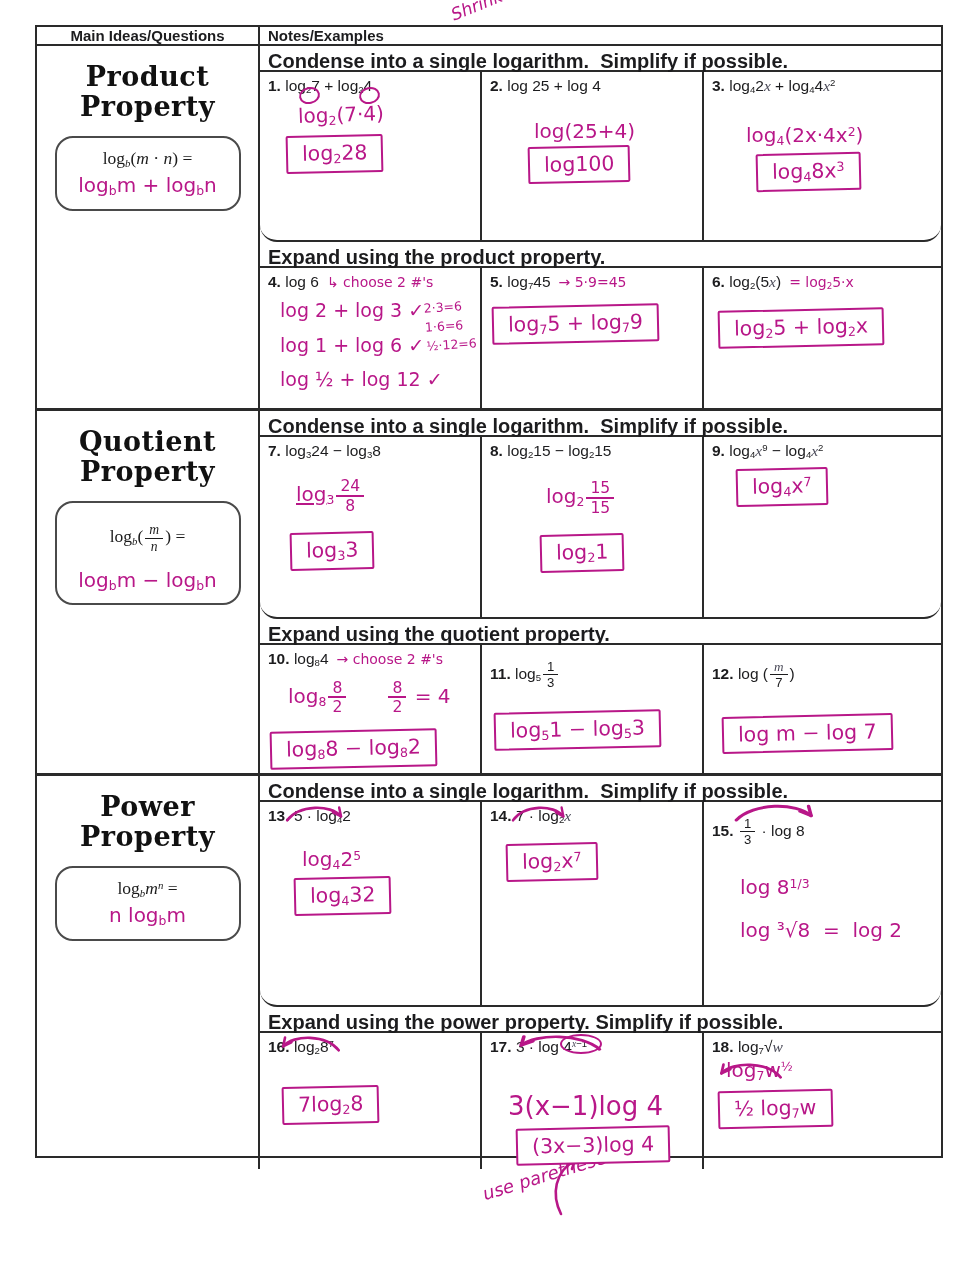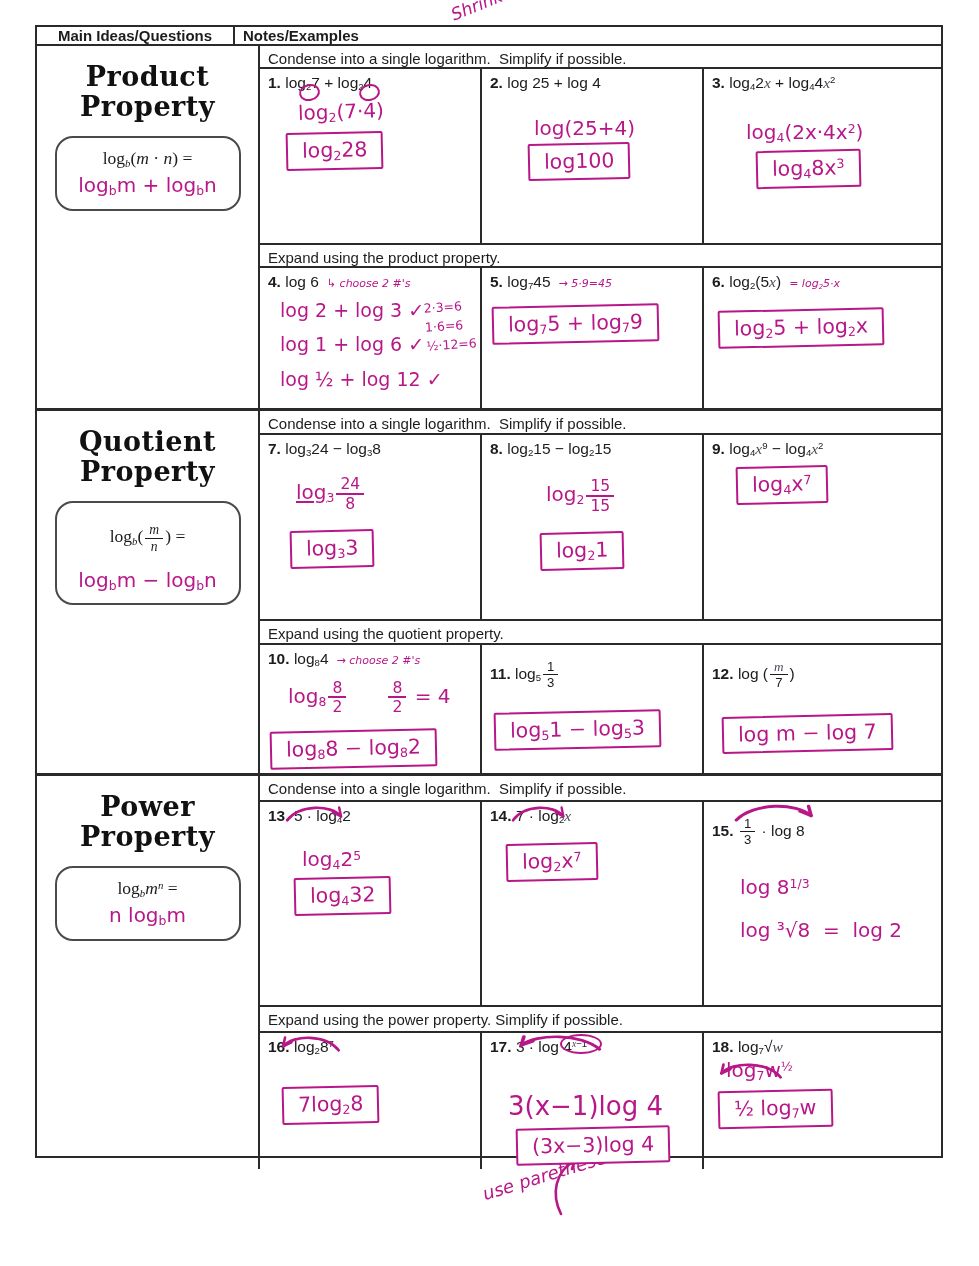--- a/index.html
+++ b/index.html
@@ -3,50 +3,50 @@
 <meta charset="utf-8">
 <style>
   :root { --ink:#b81788; --line:#2a2a2a; }
   html,body{margin:0;padding:0;background:#fff;}
   .page{position:relative;width:979px;height:1266px;background:#fff;overflow:hidden;
         font-family:"Liberation Sans", sans-serif;color:#1c1c1e;}
   .table{position:absolute;left:35px;top:25px;width:908px;height:1133px;box-sizing:border-box;
          border:2px solid var(--line);display:flex;flex-direction:column;background:#fff;}
   .header-row{display:flex;height:40px;box-sizing:border-box;border-bottom:2px solid var(--line);
               font-weight:bold;font-size:15px;}
-  .hcell1{width:198px;box-sizing:border-box;border-right:2px solid var(--line);
+  .hcell1{width:223px;box-sizing:border-box;border-right:2px solid var(--line);
           display:flex;align-items:center;justify-content:center;}
   .hcell2{flex:1;display:flex;align-items:center;padding-left:8px;}
   .section{display:flex;box-sizing:border-box;border-bottom:3px solid var(--line);}
   .sec1{height:365px;} .sec2{height:365px;} .sec3{flex:1;border-bottom:none;}
   .sec-left{width:223px;box-sizing:border-box;border-right:2px solid var(--line);
             position:relative;text-align:center;}
   .sec-title{margin-top:16px;font-family:"DejaVu Serif", serif;font-weight:bold;font-size:27px;
              line-height:1.12;white-space:pre-line;letter-spacing:.5px;color:#111;}
   .formula-box{margin:14px auto 0;width:186px;box-sizing:border-box;border:2px solid #4a4a4a;
                border-radius:18px;padding:10px 4px;background:#fff;}
   .formula-printed{font-family:"Liberation Serif", serif;font-size:17.5px;color:#1b1b1b;}
   .formula-hand{font-size:20px;margin-top:4px;}
   .sec-right{flex:1;display:flex;flex-direction:column;min-width:0;}
-  .instr{height:26px;box-sizing:border-box;border-bottom:2px solid var(--line);font-weight:normal;
-         font-size:15px;padding:4px 0 0 8px;white-space:pre-wrap;}
+  .instr{height:26px;box-sizing:border-box;border-bottom:2px solid var(--line);font-weight:bold;
+         font-size:20px;padding:4px 0 0 8px;white-space:pre-wrap;}
   .prob-row{display:flex;box-sizing:border-box;}
-  .row-a{height:205px;border-bottom:2px solid var(--line);}
+  .row-a{height:205px;border-bottom:2px solid var(--line);border-radius:17px;}
   .row-b{flex:1;}
   .prob-cell{width:222px;box-sizing:border-box;border-right:2px solid var(--line);
              position:relative;padding:5px 8px;overflow:visible;}
   .prob-cell:last-child{flex:1;border-right:none;}
   .stmt-line{font-size:15.5px;white-space:nowrap;}
   .pnum{font-weight:bold;}
   .stmt i{font-family:"Liberation Serif", serif;color:#4a4a58;}
   sub{font-size:.62em;vertical-align:-0.25em;}
   sup{font-size:.62em;vertical-align:.5em;}
   .hw{color:var(--ink);font-family:"DejaVu Sans", sans-serif;}
   .work{font-size:20px;white-space:pre-wrap;line-height:1.25;}
-  .note{font-size:11px;font-style:italic;margin-left:8px;white-space:nowrap;}
+  .note{font-size:14px;margin-left:8px;white-space:nowrap;}
   .ans-wrap{margin-top:8px;}
   .ans-box{display:inline-block;border:2.5px solid var(--ink);border-radius:2px;
            padding:4px 14px 5px;font-size:20.5px;transform:rotate(-1.3deg);background:#fff;}
   .frac{display:inline-flex;flex-direction:column;align-items:center;vertical-align:middle;
         font-size:.78em;line-height:1.05;margin:10px 2px;}
   .fn{border-bottom:2px solid currentColor;padding:0 4px;}
   .fd{padding-top:1px;}
   .formula-printed .fn,.stmt .fn{border-bottom-width:1.5px;}
   .stmt .frac{font-size:.85em;}
   .sidenote{position:absolute;right:5px;top:30px;font-size:12.5px;line-height:1.5;

